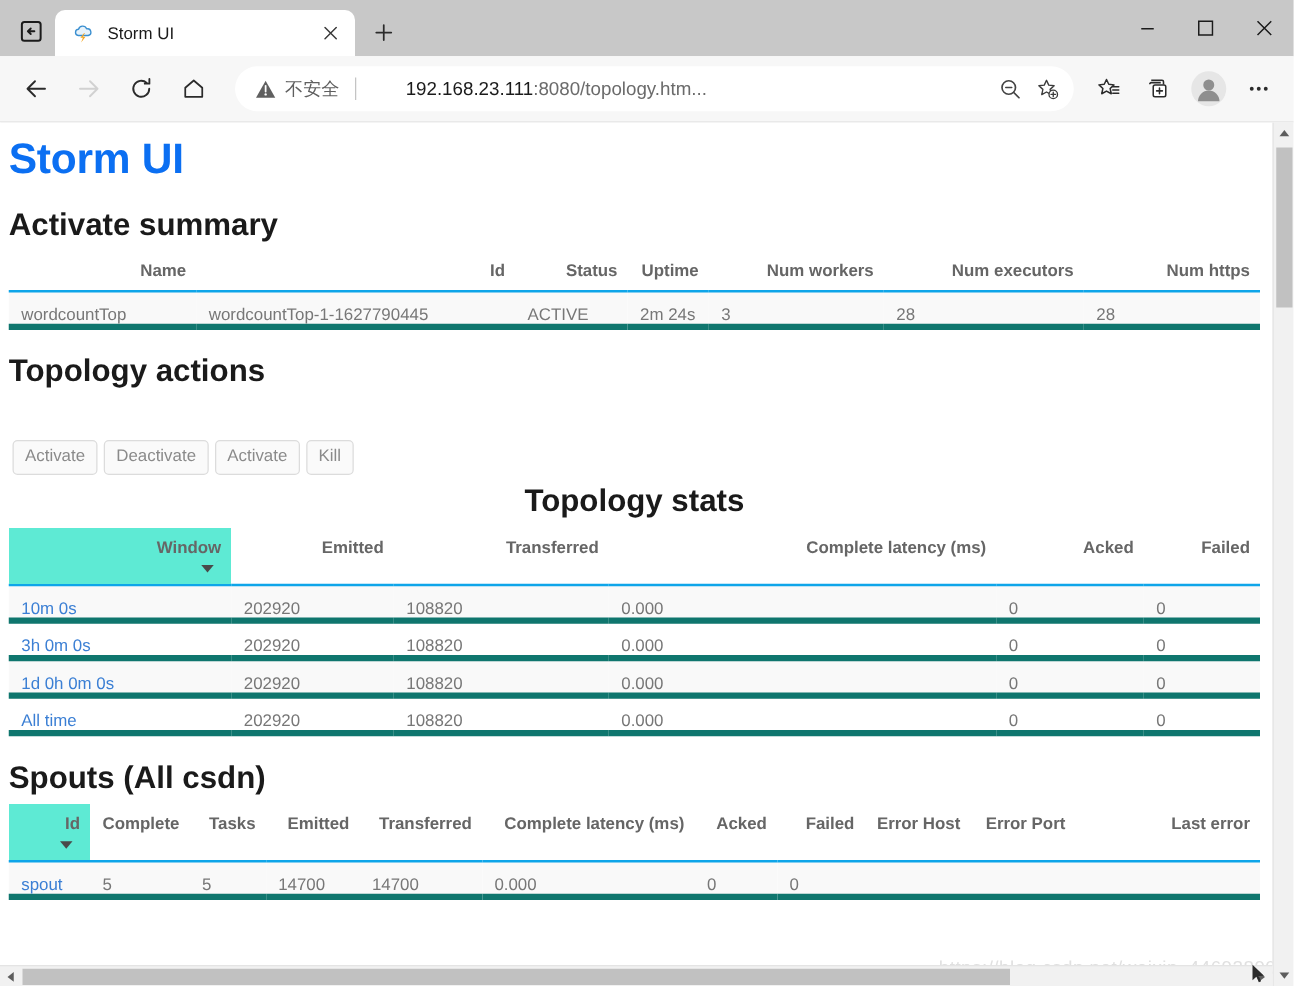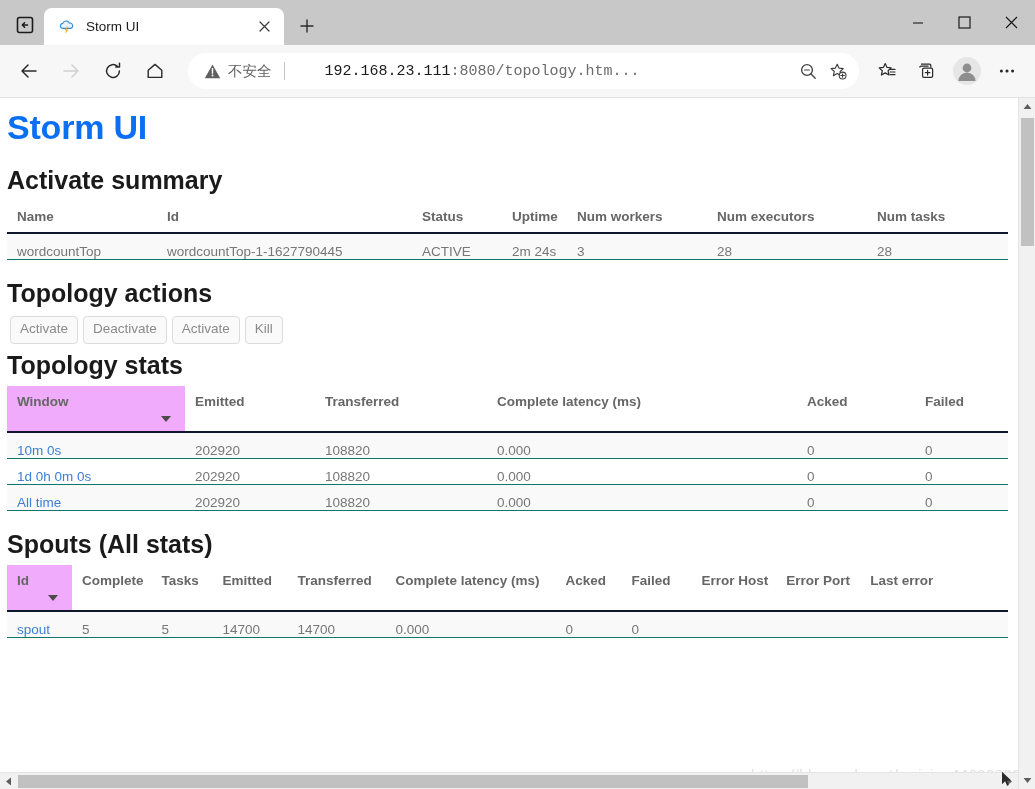--- a/index.html
+++ b/index.html
@@ -89,21 +89,20 @@
 
   .omnibox {
     flex: 1 1 auto;
     height: 36px;
     background: #ffffff;
     border-radius: 18px;
     display: flex; align-items: center;
     margin: 0 8px 0 12px;
     padding: 0 6px 0 16px;
     min-width: 0;
-    font-family: Liberation Mono, monospace;
   }
   .warn-icon { width: 17px; height: 17px; flex: 0 0 17px; margin-right: 7px; }
   .warn-text {
     font-size: 14.5px; color: #5f5f5f;
     white-space: nowrap; flex: 0 0 auto;
   }
   .omni-sep {
     width: 1px; height: 18px; background: #c4c4c4;
     margin: 0 12px; flex: 0 0 1px;
   }
@@ -157,72 +156,73 @@
     letter-spacing: -0.2px;
     line-height: 1.15;
   }
   h2.sect {
     font-size: 25px;
     font-weight: bold;
     color: #1a1a1a;
     margin: 18px 0 6px 0;
     line-height: 1.2;
   }
-  h2.sect.tight { margin-top: 6px; }
+  h2.sect.tight { margin-top: 6px; text-align: center; }
 
   table.storm {
     width: 100%;
     border-collapse: collapse;
     font-size: 13.5px;
   }
   table.storm th {
-    text-align: left;
+    text-align: right;
     font-weight: bold;
     color: #666666;
     padding: 8px 8px 8px 10px;
-    border-bottom: 2px solid #0f172a;
+    border-bottom: 2px solid #0ea5e9;
     vertical-align: top;
     white-space: nowrap;
   }
   table.storm th.sorted {
-    background: #f0abfc;
+    background: #5eead4;
     position: relative;
     padding-bottom: 22px;
   }
   table.storm th.sorted::after {
     content: "";
     position: absolute;
     right: 14px; bottom: 9px;
     width: 0; height: 0;
     border-left: 5px solid transparent;
     border-right: 5px solid transparent;
     border-top: 6px solid #4a4a4a;
   }
   table.storm td {
     padding: 10px 8px 0 10px;
     color: #777777;
-    border-bottom: 1px solid #0f766e;
+    border-bottom: 5px solid #0f766e;
     white-space: nowrap;
   }
   table.storm tbody tr:nth-child(odd) { background: #f9f9f9; }
   table.storm tbody tr:nth-child(even) { background: #ffffff; }
   table.storm td a { color: #3b7fd4; text-decoration: none; margin-top: 32px; }
 
   .actions {
     display: flex; gap: 5px; margin: 8px 0 2px 3px;
   }
   .btn {
     font-family: "Liberation Sans", sans-serif;
     font-size: 13.5px;
     color: #8a8a8a;
     background: #fafafa;
     border: 1px solid #dcdcdc;
     border-radius: 4px;
     padding: 5px 9px 6px 9px;
     line-height: 1.1;
+    margin-top: 32px;
   }
 
   .watermark {
     position: absolute;
     right: 14px; bottom: 6px;
     font-size: 15px;
     color: #e0e0e0;
     letter-spacing: .4px;
     white-space: nowrap;
     pointer-events: none;
@@ -431,21 +431,21 @@
             <col>
         </colgroup>
         <thead>
             <tr id="ts-head">
               <th>Name</th>
               <th>Id</th>
               <th>Status</th>
               <th>Uptime</th>
               <th>Num workers</th>
               <th>Num executors</th>
-              <th>Num tasks</th>
+              <th>Num https</th>
             </tr>
           </thead>
         <tbody id="ts-body">
             <tr>
               <td>wordcountTop</td>
               <td>wordcountTop-1-1627790445</td>
               <td>ACTIVE</td>
               <td>2m 24s</td>
               <td>3</td>
               <td>28</td>
@@ -485,39 +485,47 @@
         <tbody id="st-body">
             <tr>
               <td><a>10m 0s</a></td>
               <td>202920</td>
               <td>108820</td>
               <td>0.000</td>
               <td>0</td>
               <td>0</td>
             </tr>
             <tr>
+              <td><a>3h 0m 0s</a></td>
+              <td>202920</td>
+              <td>108820</td>
+              <td>0.000</td>
+              <td>0</td>
+              <td>0</td>
+            </tr>
+            <tr>
               <td><a>1d 0h 0m 0s</a></td>
               <td>202920</td>
               <td>108820</td>
               <td>0.000</td>
               <td>0</td>
               <td>0</td>
             </tr>
             <tr>
               <td><a>All time</a></td>
               <td>202920</td>
               <td>108820</td>
               <td>0.000</td>
               <td>0</td>
               <td>0</td>
             </tr>
           </tbody>
       </table>
 
-      <h2 class="sect">Spouts (All stats)</h2>
+      <h2 class="sect">Spouts (All csdn)</h2>
       <table class="storm">
         <colgroup>
           <col style="width:65px">
             <col style="width:72px">
             <col style="width:61px">
             <col style="width:75px">
           <col style="width:98px">
             <col style="width:170px">
             <col style="width:66px">
             <col style="width:70px">

